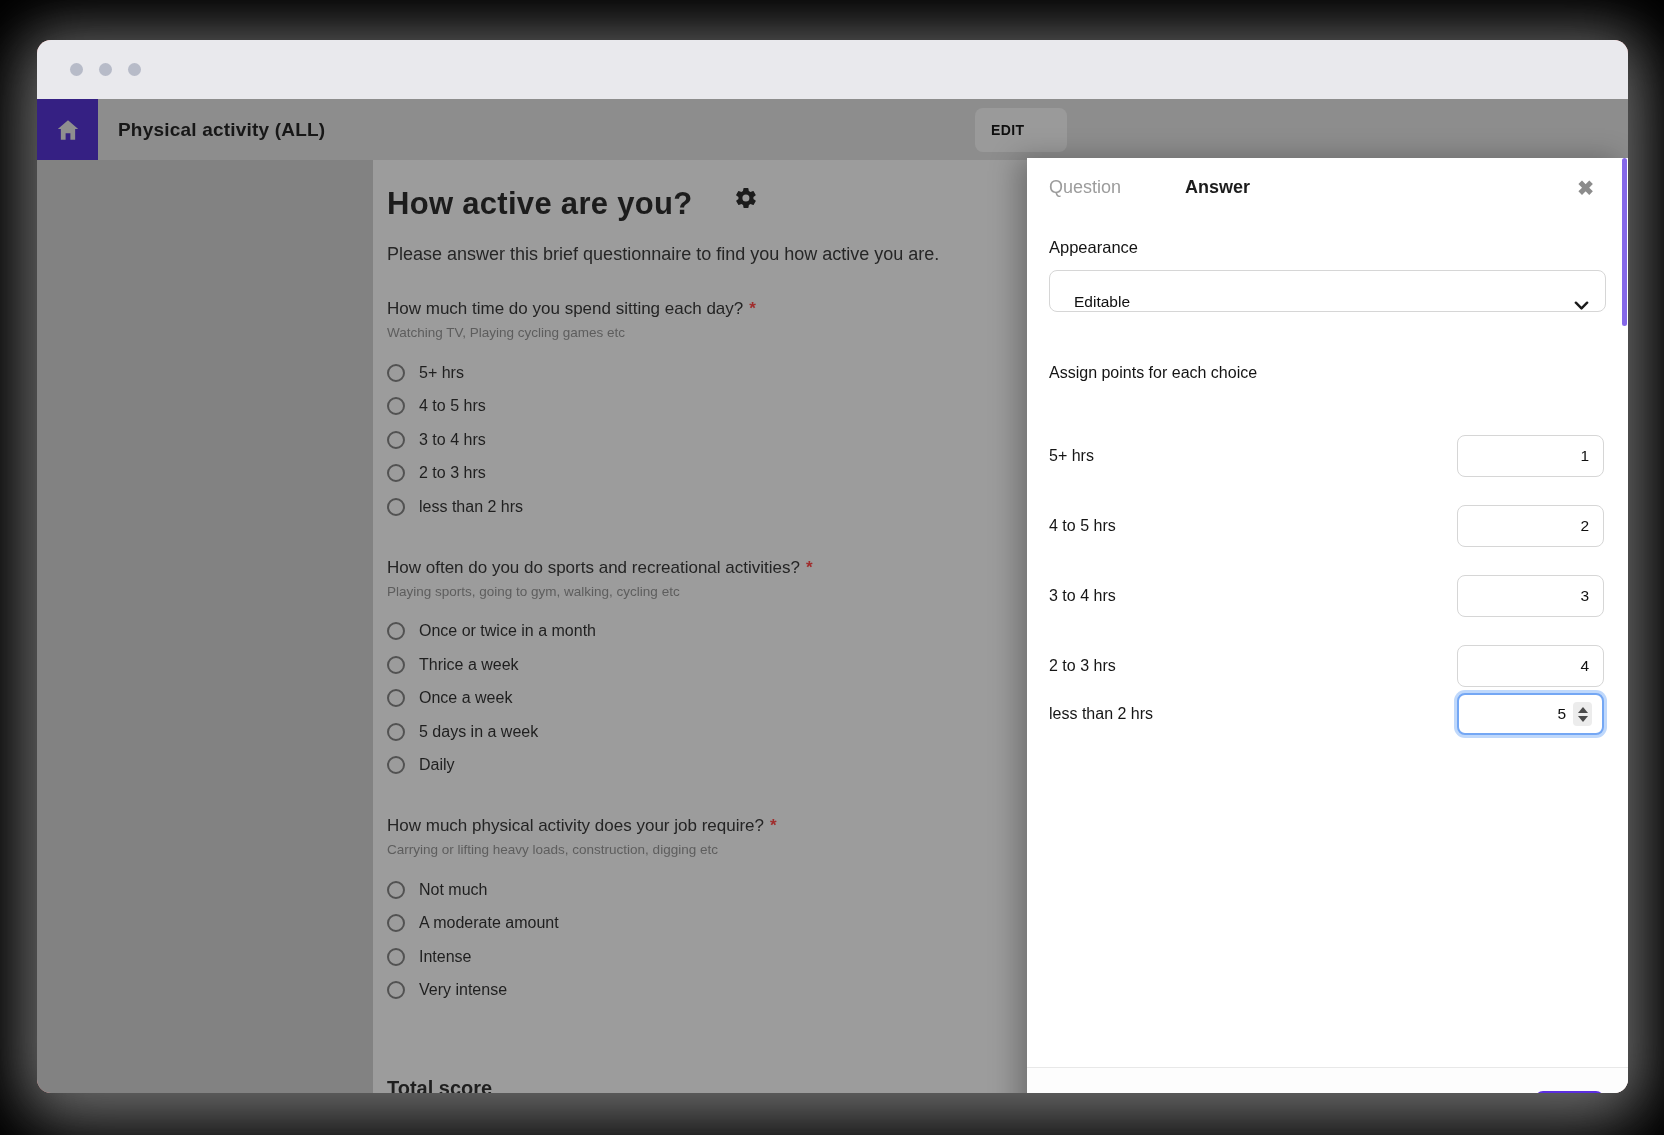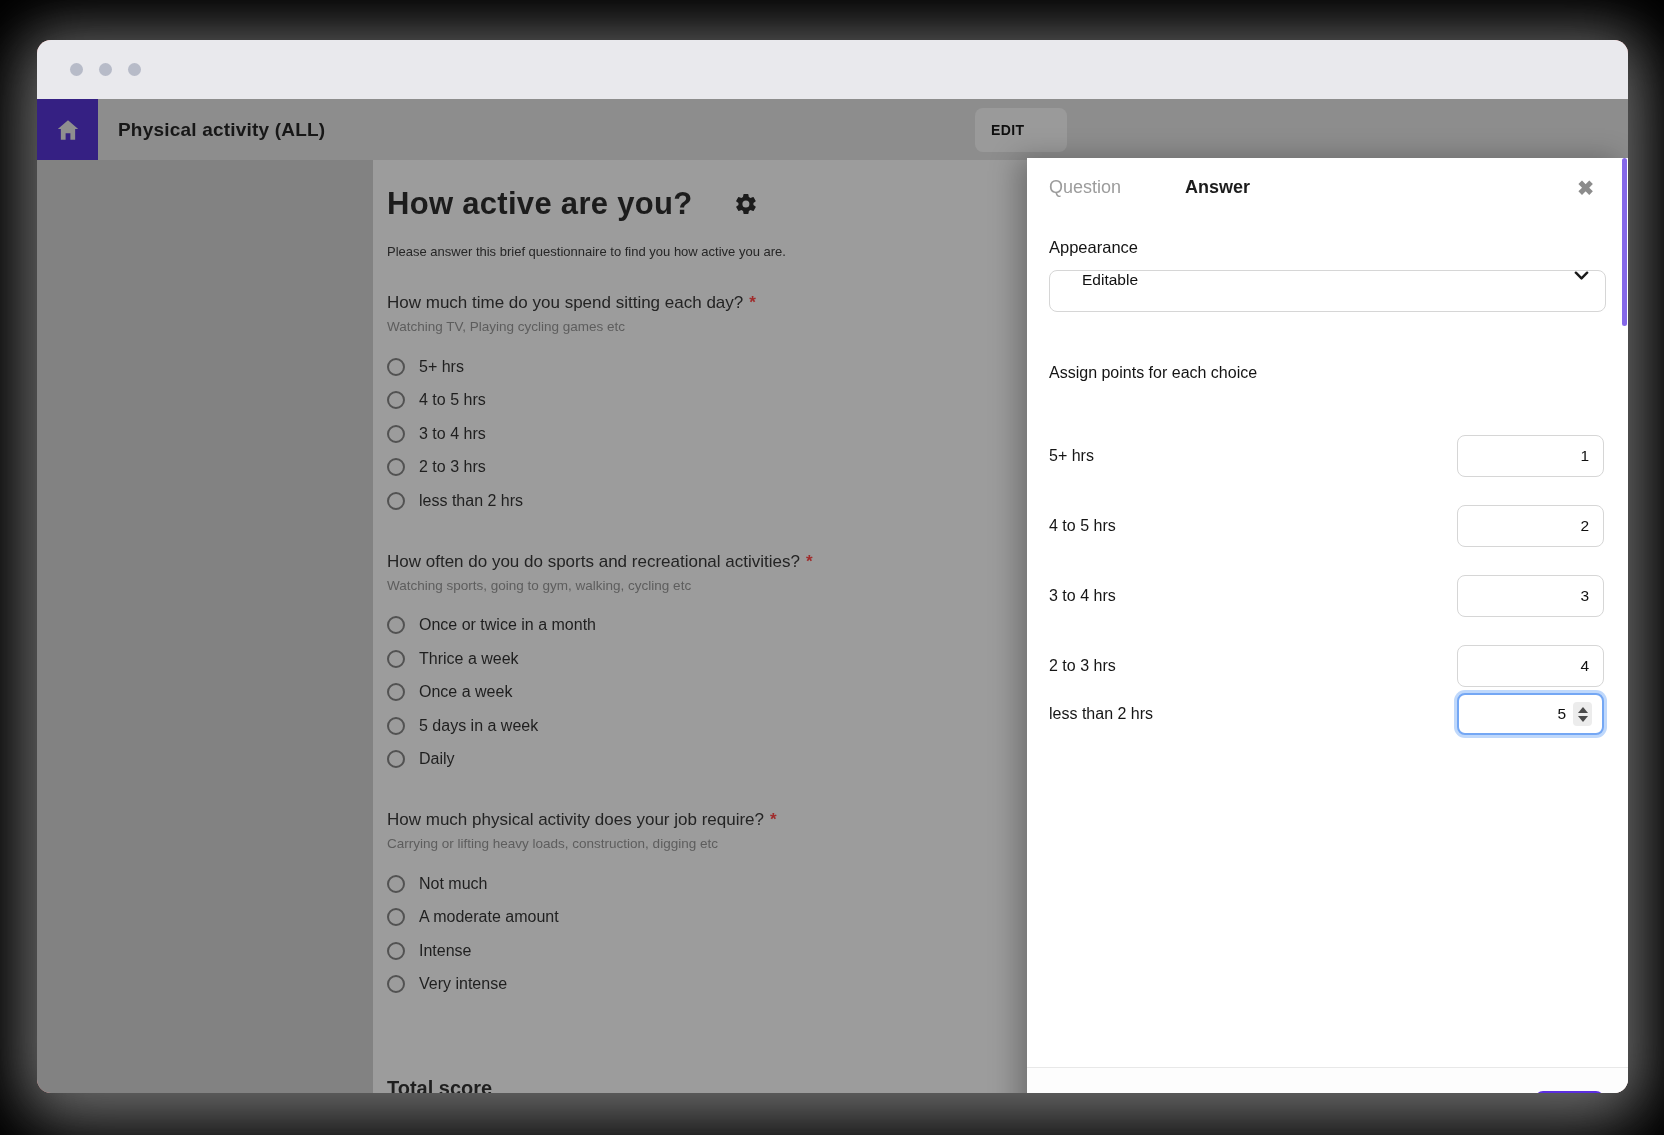--- a/index.html
+++ b/index.html
@@ -20,23 +20,23 @@
   .app { position:relative; height:994px; background:#828282; }
   .app-header { position:absolute; top:0; left:0; right:0; height:61px; background:#8d8d8d; display:flex; }
   .home-tile { width:61px; height:61px; background:#352083; display:flex; align-items:center; justify-content:center; }
   .header-title { font-size:19px; font-weight:700; color:#171717; line-height:61px; margin-left:20px; letter-spacing:.2px; }
   .edit-btn { position:absolute; left:938px; top:9px; width:92px; height:44px; background:#9a9a9a;
               border-radius:8px; border:none; font-family:inherit; font-weight:700; font-size:14px; color:#0f0f0f;
               text-align:left; padding-left:16px; letter-spacing:.4px; }
 
   .form-card { position:absolute; left:336px; top:61px; width:730px; bottom:0; background:#9c9c9c; overflow:hidden; }
   .card-inner { padding:26px 20px 0 14px; }
-  .form-title-row { display:flex; align-items:center; gap:42px; }
+  .form-title-row { display:flex; gap:42px; }
   .form-title { font-size:31px; font-weight:800; color:#1c1c1c; letter-spacing:.3px; }
-  .form-subtitle { margin-top:22px; font-size:13px; color:#262626; }
+  .form-subtitle { margin-top:22px; font-size:18px; color:#262626; }
   .question { margin-top:34px; }
   .q-head { font-size:17px; color:#242424; }
   .req { color:#a02c2c; margin-left:6px; font-weight:700; }
   .q-hint { margin-top:6px; font-size:13.5px; color:#5d5d5d; }
   .opts { margin-top:16px; }
   .opt { display:flex; align-items:center; gap:14px; height:33.5px; font-size:16px; color:#1f1f1f; }
   .radio { width:18px; height:18px; border:2px solid #525252; border-radius:50%; flex:0 0 18px; }
   .total-score { position:absolute; left:14px; bottom:-7px; font-size:20px; font-weight:700; color:#1f1f1f; }
 
   
@@ -45,21 +45,21 @@
   .scroll-thumb { position:absolute; top:0; right:1px; width:5px; height:168px; background:#8568e8; border-radius:3px; }
 
   .tabs { display:flex; align-items:center; padding:19px 34px 0 22px; }
   .tab { font-size:18px; }
   .tab.inactive { color:#9c9c9c; }
   .tab.active { color:#1c1c1c; font-weight:600; margin-left:64px; }
   .close-x { margin-left:auto; font-size:20px; font-weight:700; color:#8c8c8c; line-height:1; cursor:default; }
 
   .appearance-label { margin:40px 0 0 22px; font-size:16.5px; color:#141414; }
   .select { margin:13px 22px 0; height:42px; border:1px solid #d6d6d6; border-radius:8px;
-            display:flex; align-items:flex-start; justify-content:space-between; padding:0 16px 0 32px;
+            display:flex; align-items:flex-end; justify-content:space-between; padding:0 16px 0 24px;
             font-size:15.5px; color:#101010; background:#fff; }
 
   .points-heading { margin:52px 0 0 22px; font-size:16px; color:#141414; }
 
   .prow { position:absolute; left:22px; right:24px; height:42px; display:flex; align-items:center; justify-content:space-between; }
   .prow-label { font-size:16px; color:#161616; }
   .pinput { width:147px; height:42px; border:1px solid #d6d6d6; border-radius:8px; background:#fff;
             text-align:right; padding-right:14px; font-size:15.5px; color:#101010; font-family:inherit; outline:none; }
   .pinput.focused { border:2px solid #74a7f4; box-shadow:0 0 0 3px #bfd8fb; padding-right:36px; }
   .spin { position:absolute; right:12px; top:9px; width:19px; height:24px; background:#ececec; border-radius:4px;
@@ -131,21 +131,21 @@
                 <span class="radio"></span>
                 <span>less than 2 hrs</span>
               </div>
           </div>
         </div>
 
         <div class="question">
           <div class="q-head">
             <span>How often do you do sports and recreational activities?</span><span class="req">*</span>
           </div>
-          <div class="q-hint">Watching sports, going to gym, walking, cycling etc</div>
+          <div class="q-hint">Playing sports, going to gym, walking, cycling etc</div>
           <div class="opts">
             <div class="opt">
                 <span class="radio"></span>
                 <span>Once or twice in a month</span>
               </div>
             <div class="opt">
                 <span class="radio"></span>
                 <span>Thrice a week</span>
               </div>
             <div class="opt">

